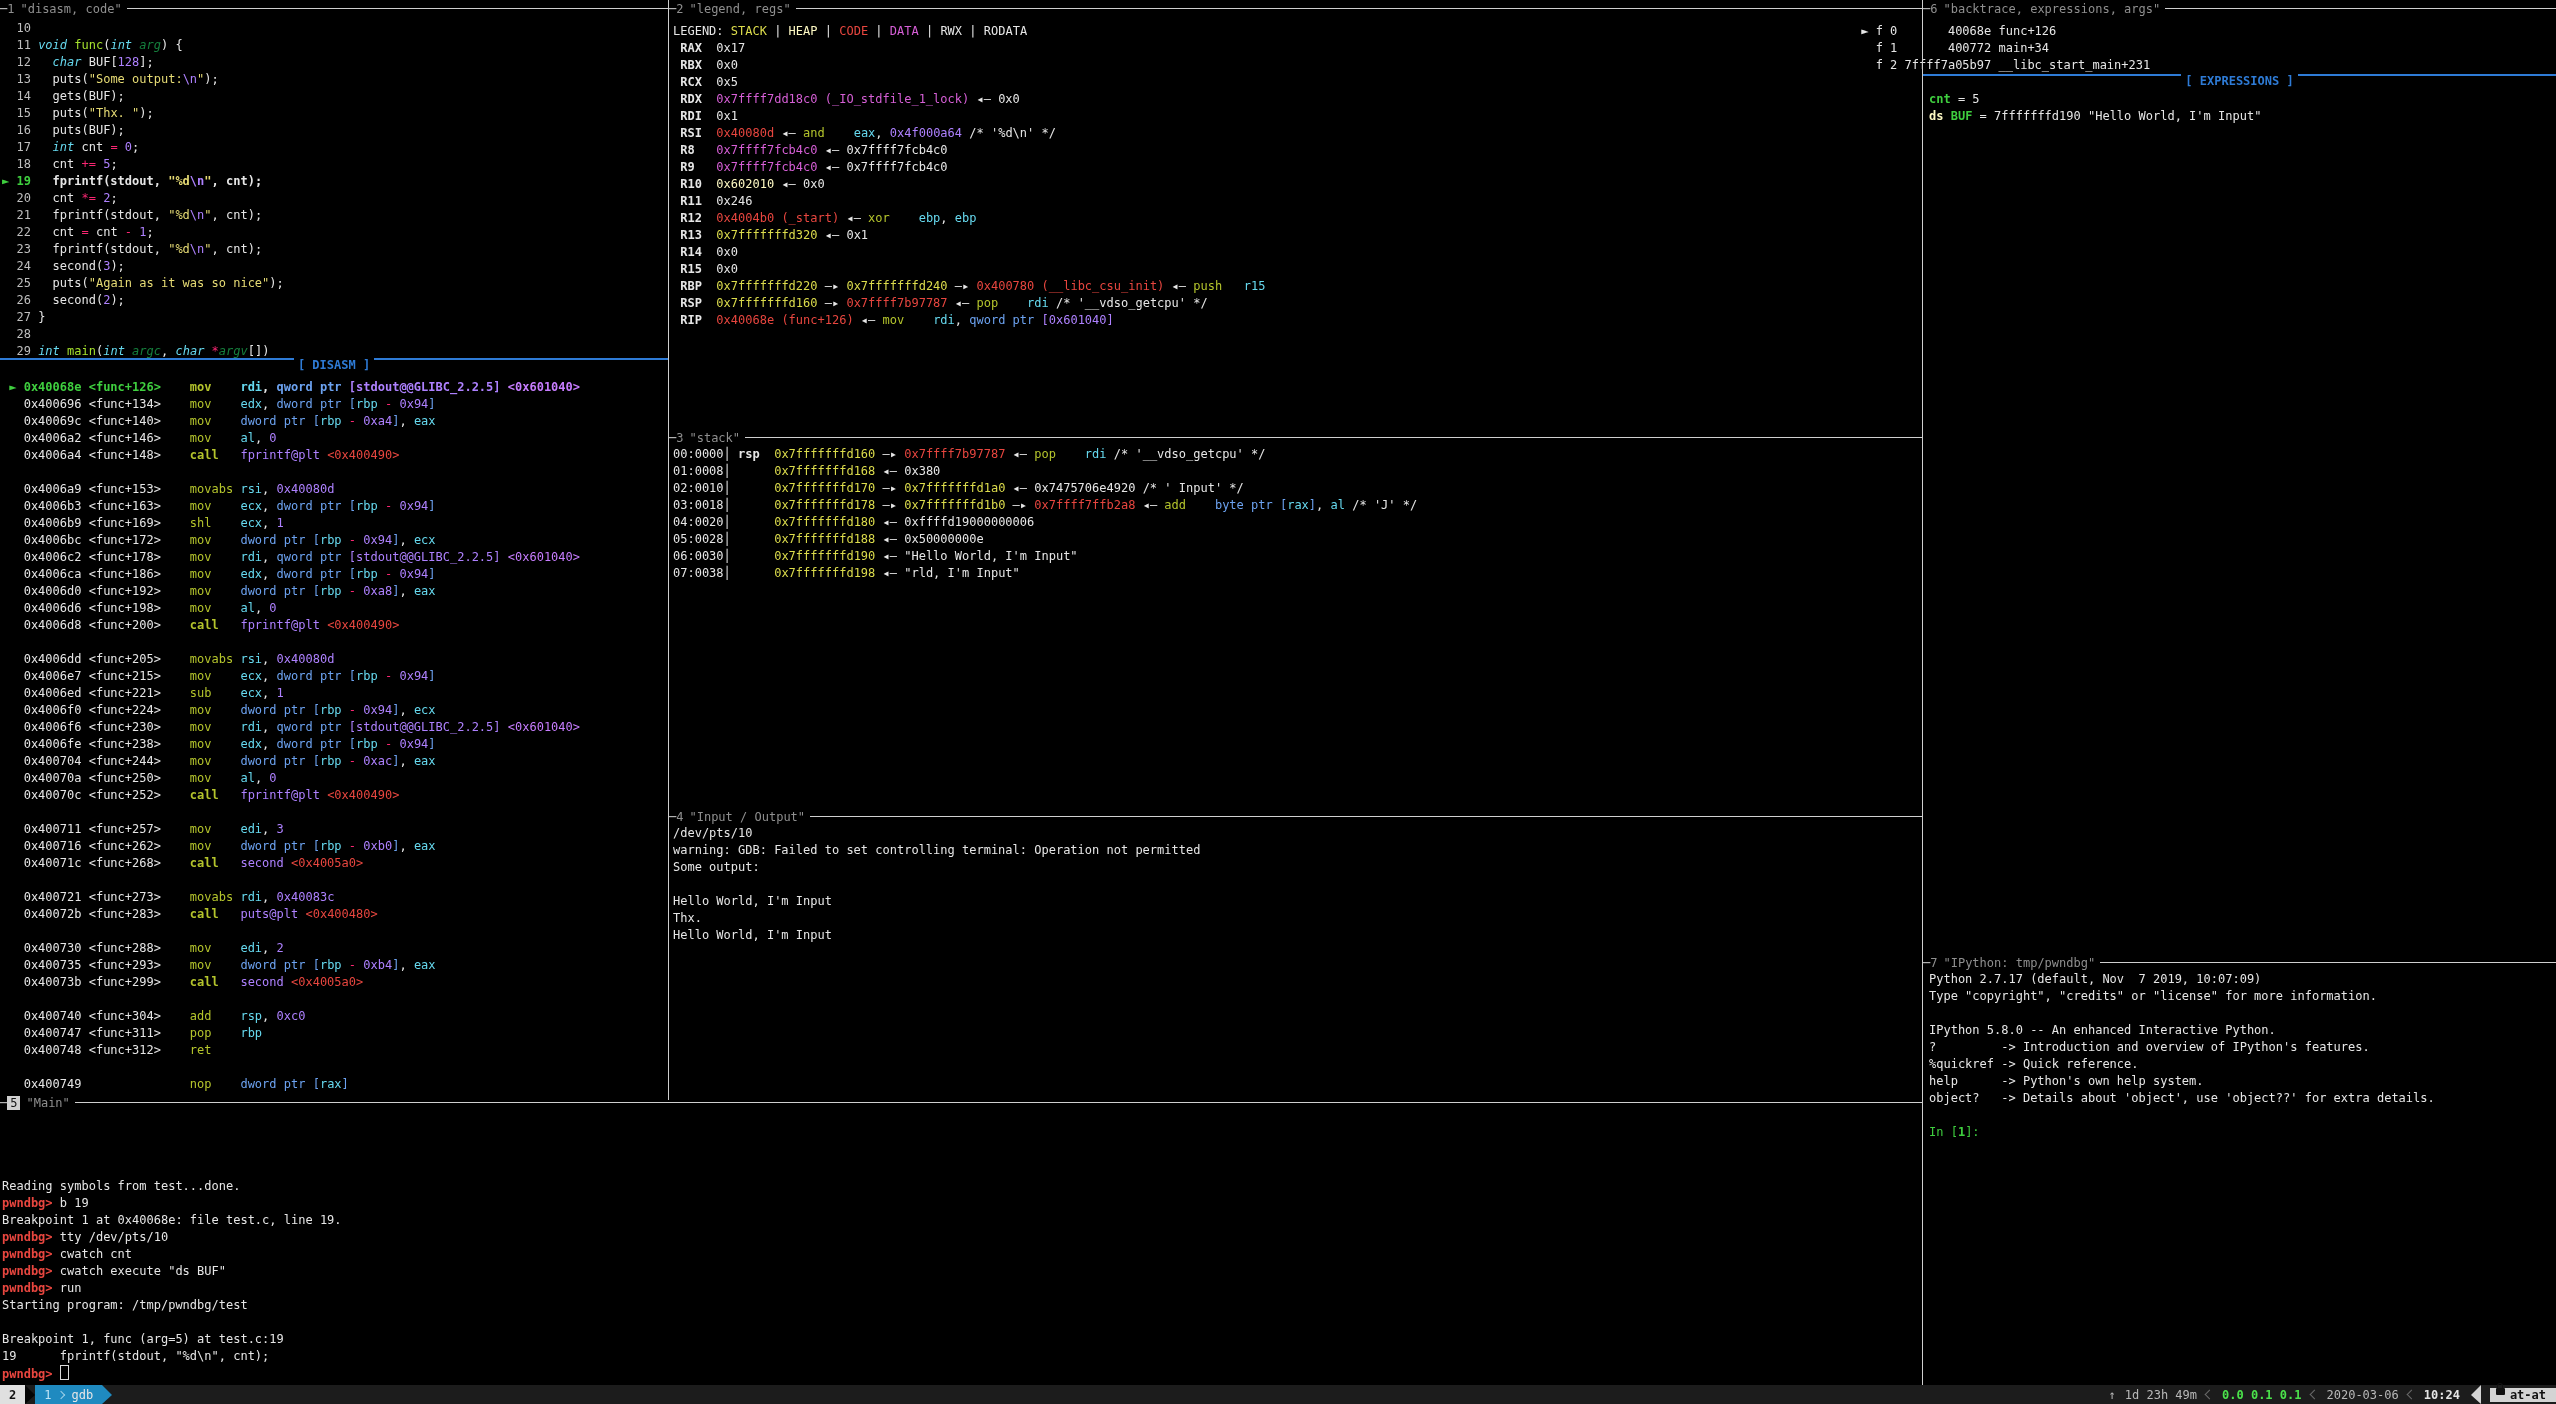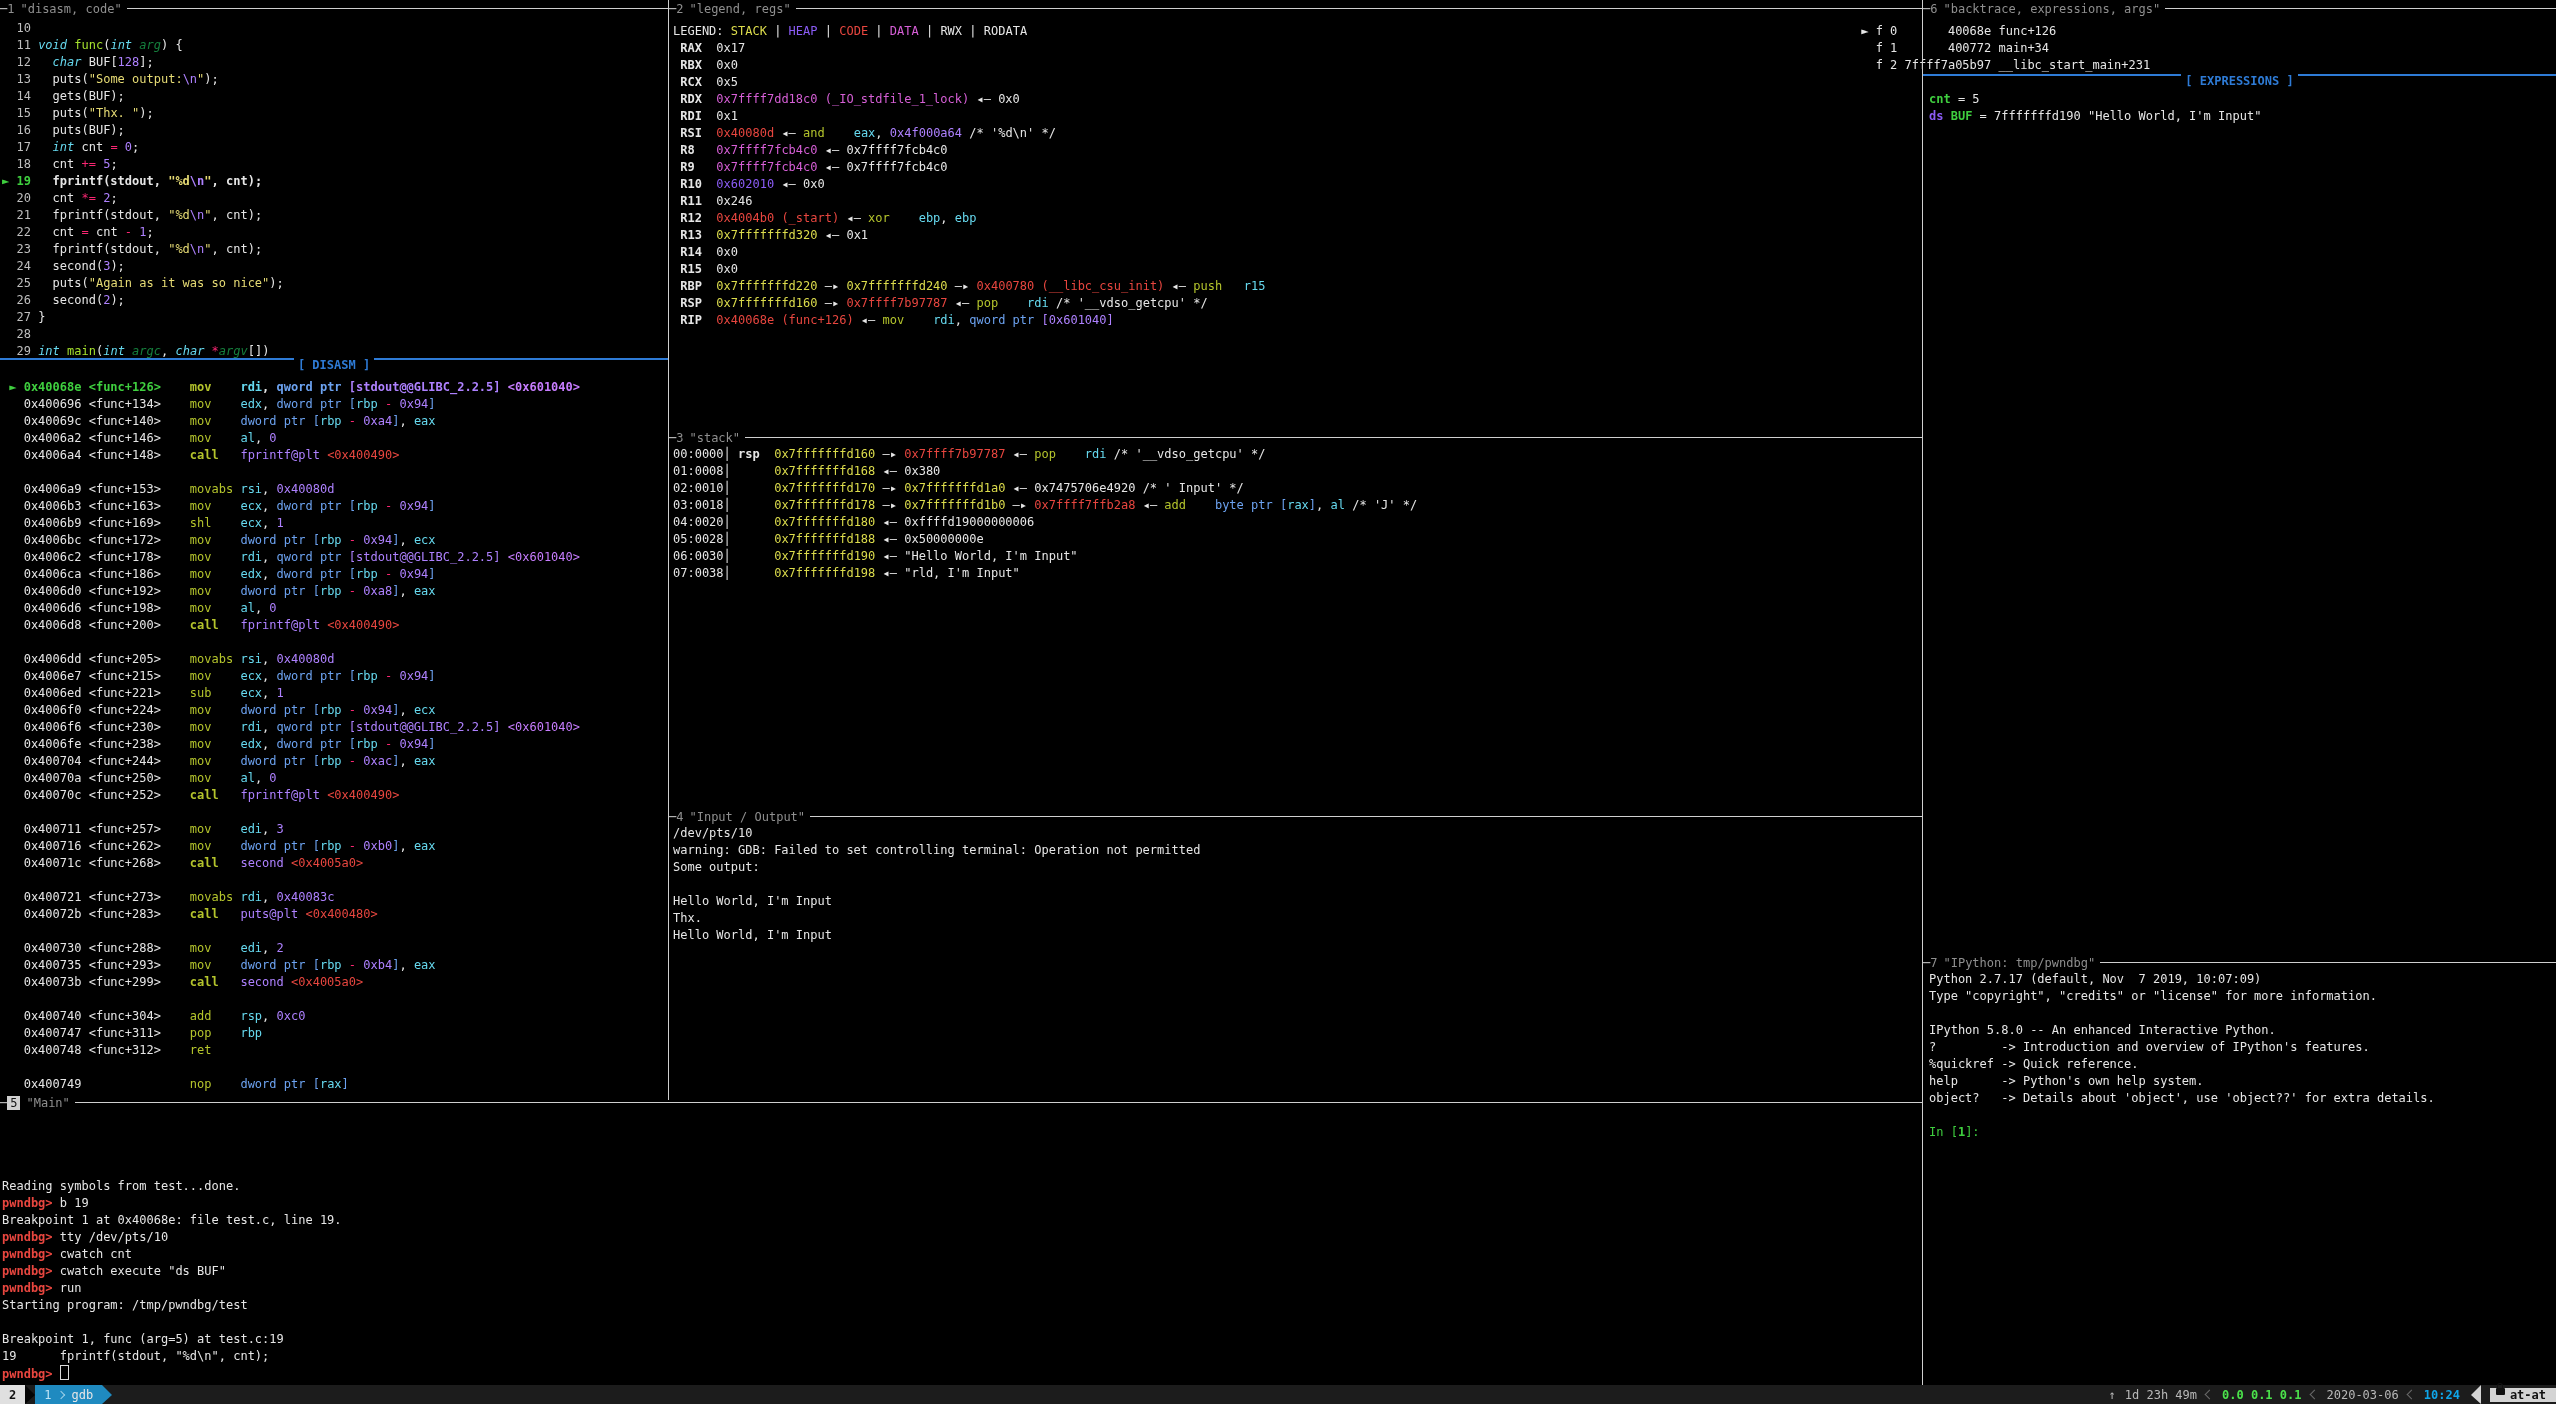--- a/index.html
+++ b/index.html
@@ -3,21 +3,21 @@
 <meta charset="utf-8">
 <style>
   html,body{margin:0;padding:0;background:#000;}
   body{position:relative;width:2556px;height:1404px;overflow:hidden;
        font-family:"DejaVu Sans Mono",monospace;font-size:12px;color:#e6e6e6;}
   .sec{position:absolute;white-space:pre;}
   .row{height:17px;line-height:17px;}
   
   .w{color:#e6e6e6}.ln{color:#bfbfbf}
   .grn{color:#3fcf3f}.lm{color:#a6e22e}.ol{color:#b4c42c}
-  .cy{color:#66d9ef}.bl{color:#6ca2f0}.hb{color:#8b5cf6}
+  .cy{color:#66d9ef}.bl{color:#6ca2f0}.hb{color:#fef9c3}
   .pu{color:#ae81ff}.vi{color:#c77dff}.re{color:#e8463f}
   .yl{color:#dcdc4c}.sy{color:#e6db74}.pk{color:#f92672}
   .or{color:#15803d}.mg{color:#d75fd7}
   .b{font-weight:bold}.i{font-style:italic}.u{}
   .cur{display:inline-block;width:7px;height:13px;border:1px solid #dcdcdc;vertical-align:-2px}
   
   .trow{position:absolute;height:17px;display:flex;align-items:center;white-space:pre;color:#8f8f8f;}
   .dash{color:#cfcfcf}
   .tnum{color:#8f8f8f}
   .tnum.inv{background:#d0d0d0;color:#111;padding:0 3px}
@@ -37,21 +37,21 @@
   .tri{width:0;height:0;border-top:10px solid transparent;border-bottom:9px solid transparent}
   .tri.black{border-left:10px solid #050505}
   .tri.blue{border-left:10px solid #1f8ac0}
   .sb-win1{background:#1f8ac0;display:flex;align-items:center;padding:0 9px;gap:7px}
   .sb-idx{color:#bfe3f5}
   .chev-r{display:inline-block;width:5px;height:5px;border-top:1px solid #9fd0e8;border-right:1px solid #9fd0e8;transform:rotate(45deg)}
   .sb-right{display:flex;align-items:center;gap:9px;color:#b8b8b8}
   .chev-l{display:inline-block;width:6px;height:6px;border-left:1px solid #6a6a6a;border-bottom:1px solid #6a6a6a;transform:rotate(45deg)}
   .sb-up{color:#b8b8b8}
   .sb-load{color:#4be24b;font-weight:bold}
-  .sb-time{color:#0ea5e9;font-weight:bold}
+  .sb-time{color:#e5e5e5;font-weight:bold}
   .tri.host{border-top:10px solid transparent;border-bottom:9px solid transparent;border-right:10px solid #d4d4d4;margin-left:2px}
   .sb-host{background:#d4d4d4;color:#111;font-weight:bold;display:flex;align-items:flex-start;padding:0 10px 0 6px;gap:5px}
   .lock{position:relative;display:inline-block;width:9px;height:7px;background:#111;border-radius:1px}
   .lock::before{content:"";position:absolute;top:-5px;left:1px;width:4px;height:4px;border:1.5px solid #111;border-bottom:none;border-radius:3px 3px 0 0}
 </style>
 </head>
 <body>
 
 <div class="trow" style="left:0;top:0;width:668px">
   <span class="dash">─</span><span class="tnum">1</span><span class="ttxt">"disasm, code"</span><span class="rule"></span>

